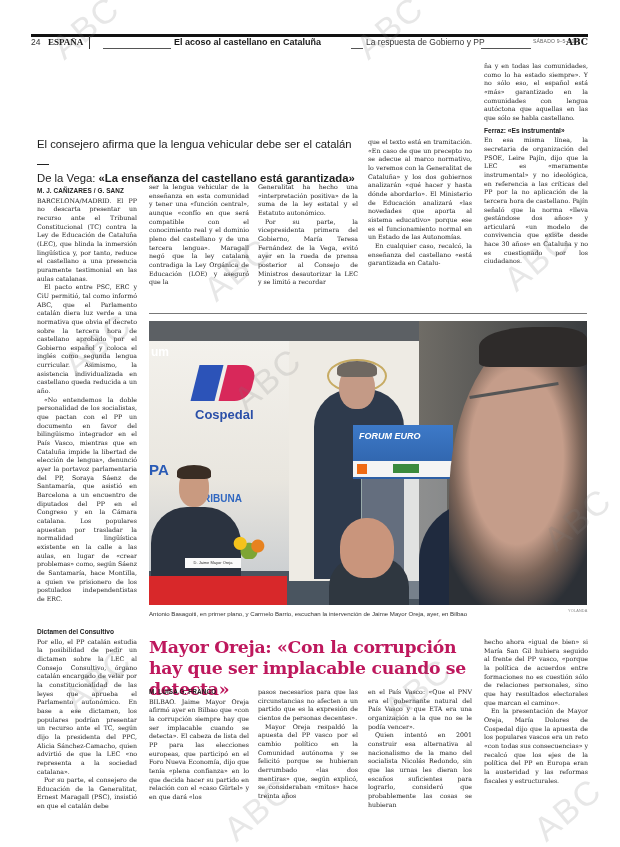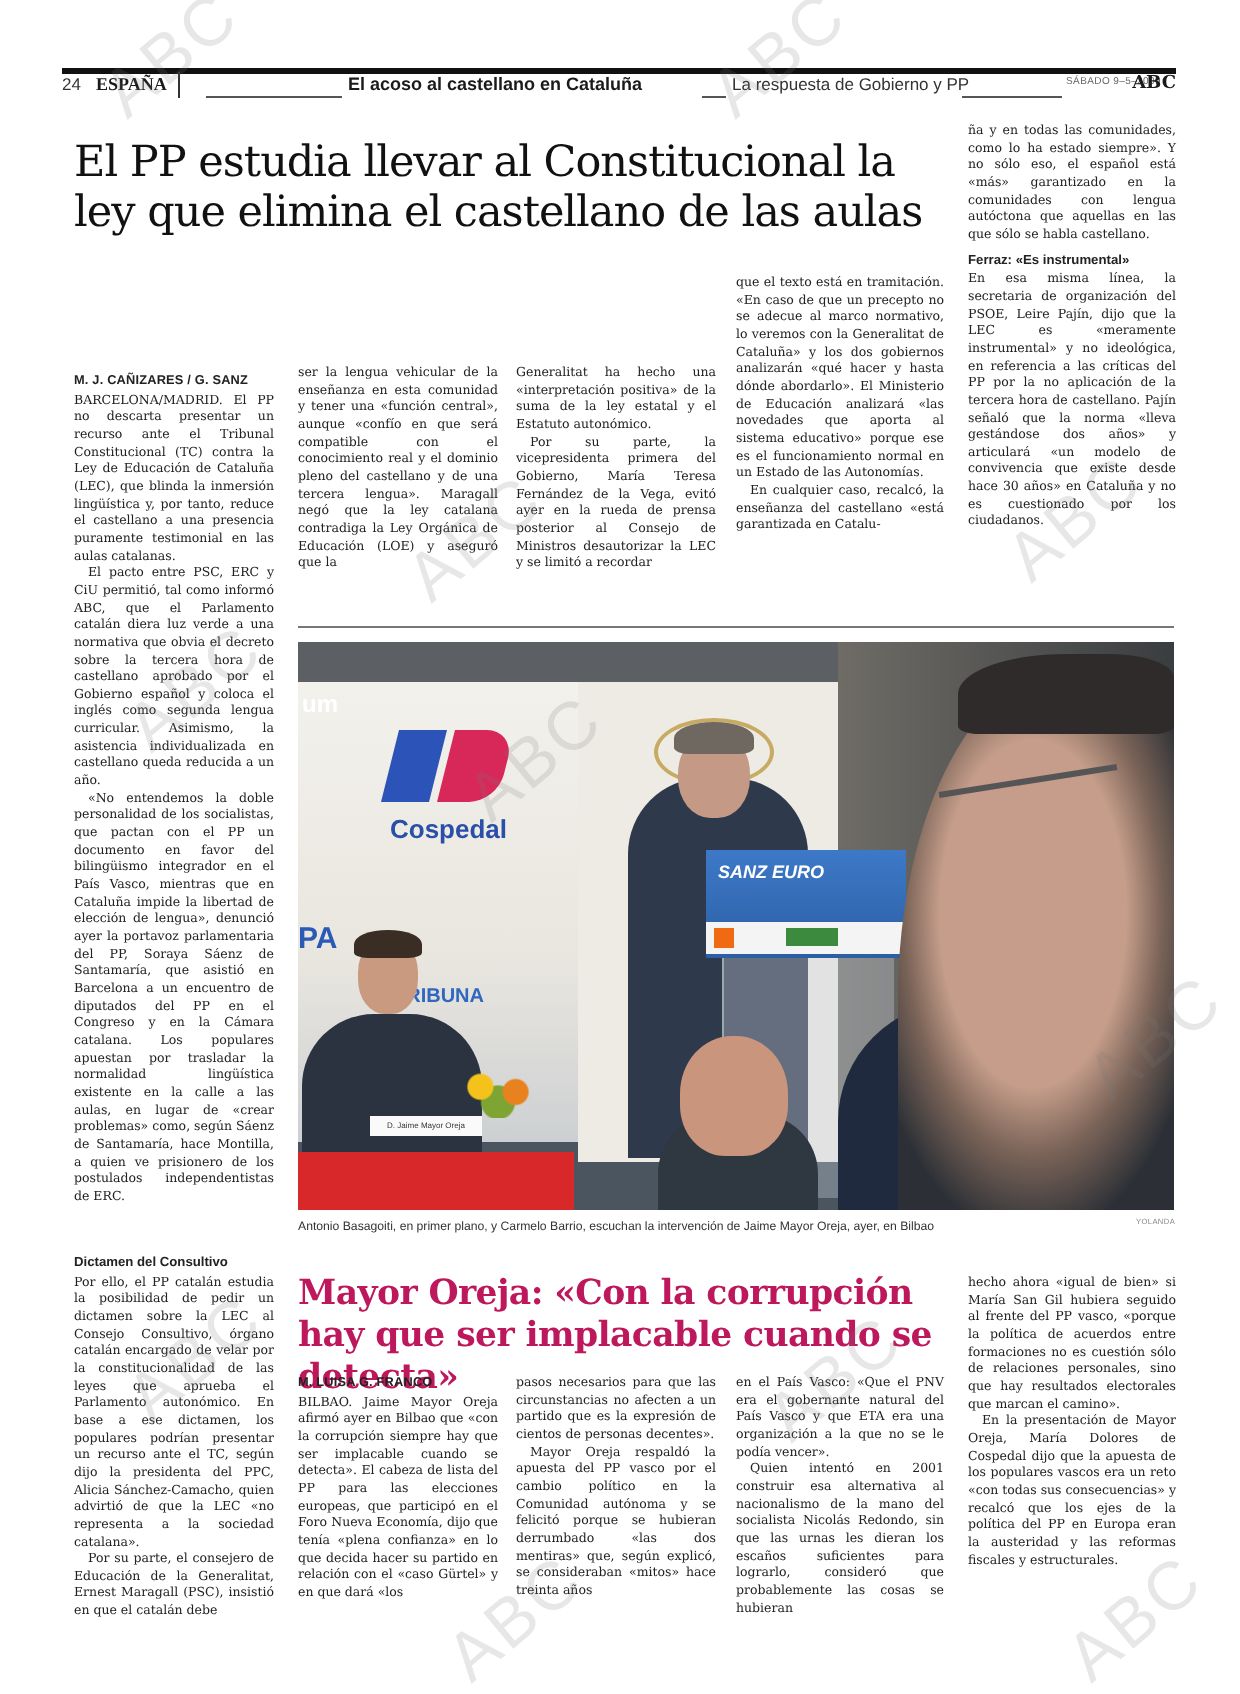--- a/index.html
+++ b/index.html
@@ -89,21 +89,24 @@
     <span class="section">ESPAÑA</span>
     <span class="rule" style="left:72px;width:68px;"></span>
     <span class="topic">El acoso al castellano en Cataluña</span>
     <span class="rule" style="left:320px;width:12px;"></span>
     <span class="subtopic">La respuesta de Gobierno y PP</span>
     <span class="rule" style="left:450px;width:50px;"></span>
     <span class="date">SÁBADO 9–5–2009</span>
     <span class="brand">ABC</span>
   </div>
 
-  <h1 class="headline1">El PP estudia llevar al Constitucional la ley que elimina el castellano de las aulas</h1>
+  <div class="deck1">
+    <div><span>El consejero afirma que la lengua vehicular debe ser el catalán</span> <span style="display:inline-block;width:12px;border-bottom:1px solid #222;"></span></div>
+    <div><span>De la Vega: </span><b>«La enseñanza del castellano está garantizada»</b></div>
+  </div>
 
   <div class="col" style="left:37px;top:187px;width:100px;">
     <span class="byline">M. J. CAÑIZARES / G. SANZ</span>
     <p class="first">BARCELONA/MADRID. El PP no descarta presentar un recurso ante el Tribunal Constitucional (TC) contra la Ley de Educación de Cataluña (LEC), que blinda la inmersión lingüística y, por tanto, reduce el castellano a una presencia puramente testimonial en las aulas catalanas.</p>
     <p>El pacto entre PSC, ERC y CiU permitió, tal como informó ABC, que el Parlamento catalán diera luz verde a una normativa que obvia el decreto sobre la tercera hora de castellano aprobado por el Gobierno español y coloca el inglés como segunda lengua curricular. Asimismo, la asistencia individualizada en castellano queda reducida a un año.</p>
     <p>«No entendemos la doble personalidad de los socialistas, que pactan con el PP un documento en favor del bilingüismo integrador en el País Vasco, mientras que en Cataluña impide la libertad de elección de lengua», denunció ayer la portavoz parlamentaria del PP, Soraya Sáenz de Santamaría, que asistió en Barcelona a un encuentro de diputados del PP en el Congreso y en la Cámara catalana. Los populares apuestan por trasladar la normalidad lingüística existente en la calle a las aulas, en lugar de «crear problemas» como, según Sáenz de Santamaría, hace Montilla, a quien ve prisionero de los postulados independentistas de ERC.</p>
   </div>
 
   <div class="col" style="left:37px;top:628px;width:100px;">
     <span class="subhead" style="margin-top:0;">Dictamen del Consultivo</span>
@@ -145,21 +148,21 @@
       </div>
     <span class="petronor">Cospedal</span>
     <span class="pa">PA</span>
     <div class="nuevae">Ne</div>
     <span class="tribuna">TRIBUNA</span>
     <div class="speaker"></div>
     <div class="speaker-head"></div>
     <div class="speaker-hair"></div>
     <div class="podium-stand"></div>
     <div class="podium"></div>
-    <span class="podium-text">SANZ EURO</span>
+    <span class="podium-text">FORUM EURO</span>
     <div class="podium-strip">
         <div class="or"></div>
         <div class="gr"></div>
       </div>
     <div class="man-left"></div>
     <div class="man-left-head"></div>
     <div class="man-left-hair"></div>
     <div class="redtable"></div>
     <div class="flowers"></div>
     <div class="nameplate">D. Jaime Mayor Oreja</div>

